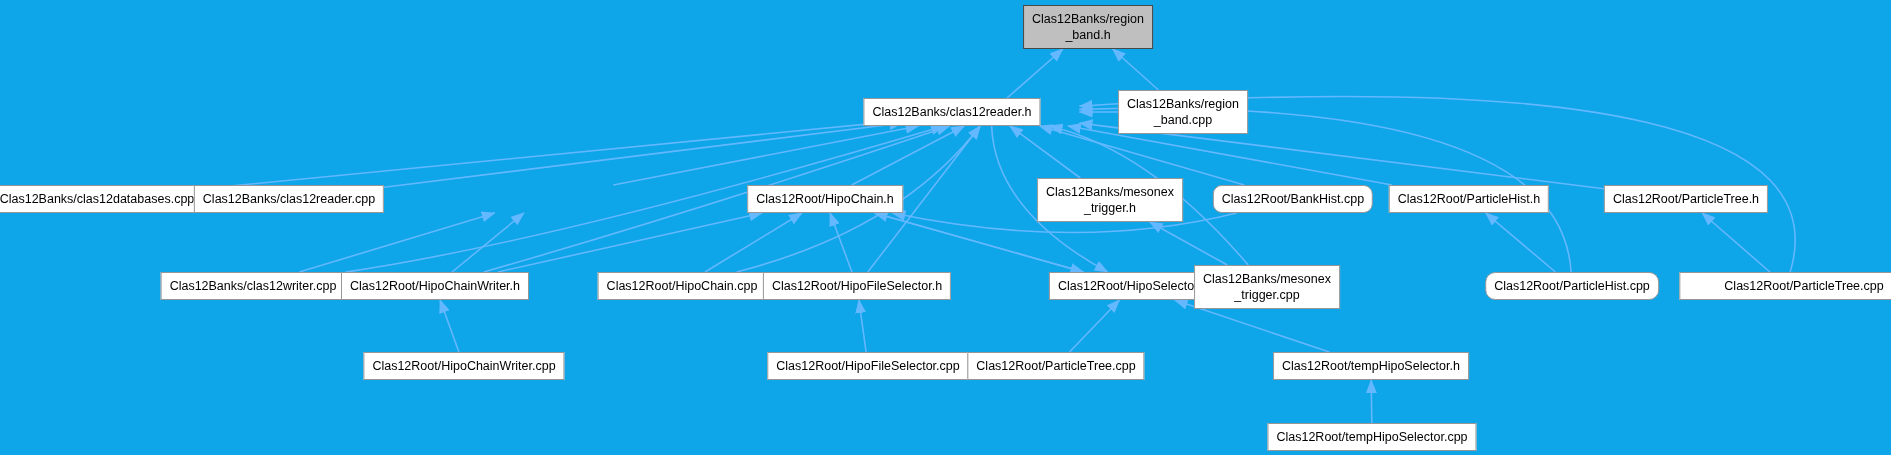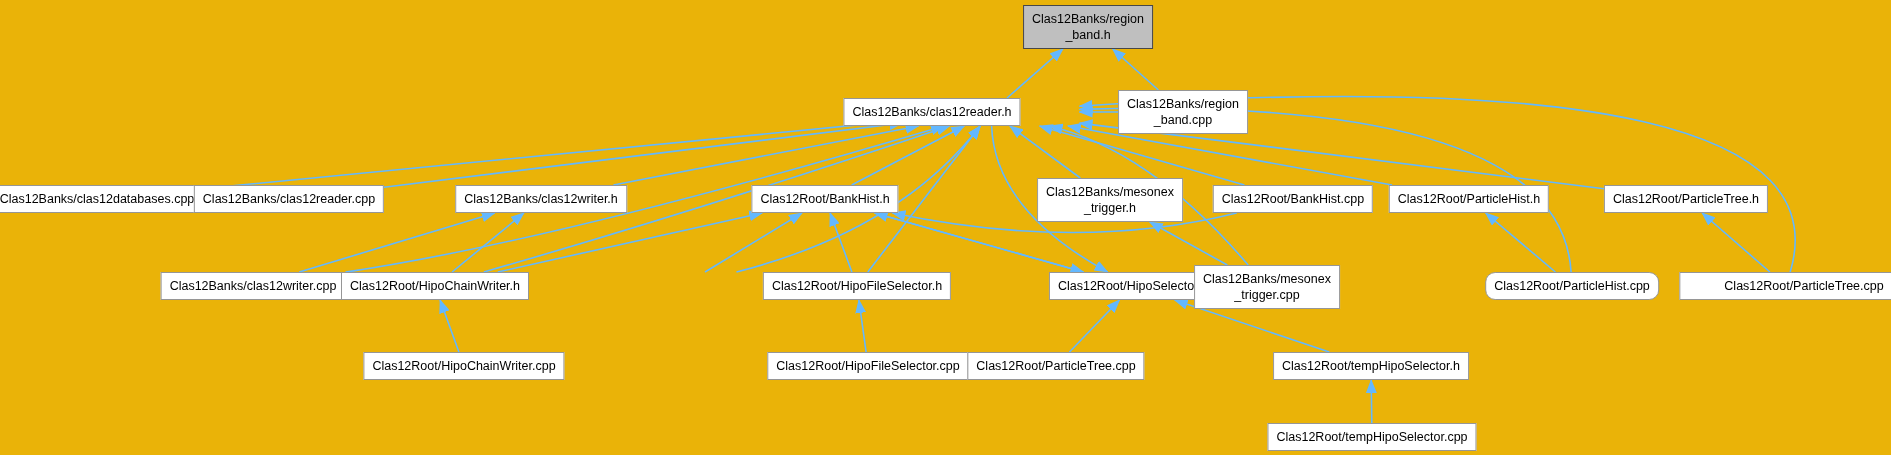--- a/index.html
+++ b/index.html
@@ -27,21 +27,21 @@
     box-sizing:border-box;
   }
   .node.root{
     background:#bfbfbf;
     border-color:#474747;
   }
 </style>
 </head>
 <body>
 
-<div id="canvas" style="background: #eab308;">
+<div id="canvas" style="background: #0ea5e9;">
   <svg id="edges" width="1891" height="455" viewBox="0 0 1891 455" xmlns="http://www.w3.org/2000/svg">
     <defs>
       <marker id="arrowhead" markerUnits="userSpaceOnUse" markerWidth="14" markerHeight="11" refX="13" refY="5.5" orient="auto">
         <path d="M0,0 L14,5.5 L0,11 Z" fill="#63b8ff"></path>
       </marker>
     </defs>
   <path d="M1007.0,98.0 Q1039.5,69.5 1062.9,49.0" fill="none" stroke="#63b8ff" stroke-width="1.6" marker-end="url(#arrowhead)"></path>
       <path d="M1158.4,90.0 Q1135.5,69.5 1112.6,49.0" fill="none" stroke="#63b8ff" stroke-width="1.6" marker-end="url(#arrowhead)"></path>
       <path d="M203.5,188.6 Q544,155.5 902.5,120.6" fill="none" stroke="#63b8ff" stroke-width="1.6" marker-end="url(#arrowhead)"></path>
       <path d="M384.0,187.2 Q640,155.5 902.5,123.0" fill="none" stroke="#63b8ff" stroke-width="1.6" marker-end="url(#arrowhead)"></path>
@@ -73,34 +73,34 @@
       <path d="M1769.9,272.0 Q1736,242.5 1702.1,213.0" fill="none" stroke="#63b8ff" stroke-width="1.6" marker-end="url(#arrowhead)"></path>
       <path d="M458.9,352.0 Q449.5,326 440.1,300.0" fill="none" stroke="#63b8ff" stroke-width="1.6" marker-end="url(#arrowhead)"></path>
       <path d="M866.1,352.0 Q862.5,326 858.9,300.0" fill="none" stroke="#63b8ff" stroke-width="1.6" marker-end="url(#arrowhead)"></path>
       <path d="M1069.5,352.0 Q1094.5,326 1119.5,300.0" fill="none" stroke="#63b8ff" stroke-width="1.6" marker-end="url(#arrowhead)"></path>
       <path d="M1329.3,352.0 Q1252,326 1174.7,300.0" fill="none" stroke="#63b8ff" stroke-width="1.6" marker-end="url(#arrowhead)"></path>
       <path d="M1371.8,423.0 Q1371.5,401.5 1371.2,380.0" fill="none" stroke="#63b8ff" stroke-width="1.6" marker-end="url(#arrowhead)"></path>
     </svg>
 
 <div class="node root" style="left: 1088px; top: 5px;">Clas12Banks/region
 _band.h</div>
-    <div class="node" style="left: 932px; top: 98px;">Clas12Banks/clas12reader.h</div>
+    <div class="node" style="left: 952px; top: 98px;">Clas12Banks/clas12reader.h</div>
     <div class="node" style="left: 1183px; top: 90px;">Clas12Banks/region
 _band.cpp</div>
     <div class="node" style="left: 97px; top: 185px;">Clas12Banks/clas12databases.cpp</div>
     <div class="node" style="left: 289px; top: 185px;">Clas12Banks/clas12reader.cpp</div>
-    <div class="node" style="left: 541px; top: 185px;">Clas12Banks/clas12writer.h</div>
-    <div class="node" style="left: 825px; top: 185px;">Clas12Root/BankHist.h</div>
+    <div class="node" style="left: 825px; top: 185px;">Clas12Root/HipoChain.h</div>
     <div class="node" style="left: 1110px; top: 178px;">Clas12Banks/mesonex
 _trigger.h</div>
-    <div class="node" style="left: 1293px; top: 185px;">Clas12Root/BankHist.cpp</div>
+    <div class="node" style="left: 1293px; top: 185px; border-radius: 9px;">Clas12Root/BankHist.cpp</div>
     <div class="node" style="left: 1469px; top: 185px;">Clas12Root/ParticleHist.h</div>
     <div class="node" style="left: 1686px; top: 185px;">Clas12Root/ParticleTree.h</div>
     <div class="node" style="left: 253px; top: 272px;">Clas12Banks/clas12writer.cpp</div>
     <div class="node" style="left: 435px; top: 272px;">Clas12Root/HipoChainWriter.h</div>
+    <div class="node" style="left: 682px; top: 272px;">Clas12Root/HipoChain.cpp</div>
     <div class="node" style="left: 857px; top: 272px;">Clas12Root/HipoFileSelector.h</div>
     <div class="node" style="left: 1133px; top: 272px;">Clas12Root/HipoSelector.h</div>
     <div class="node" style="left: 1267px; top: 265px;">Clas12Banks/mesonex
 _trigger.cpp</div>
     <div class="node" style="left: 1572px; top: 272px; border-radius: 10px;">Clas12Root/ParticleHist.cpp</div>
     <div class="node" style="left: 1786px; top: 272px; padding-left: 44px;">Clas12Root/ParticleTree.cpp</div>
     <div class="node" style="left: 464px; top: 352px;">Clas12Root/HipoChainWriter.cpp</div>
     <div class="node" style="left: 868px; top: 352px;">Clas12Root/HipoFileSelector.cpp</div>
     <div class="node" style="left: 1056px; top: 352px;">Clas12Root/ParticleTree.cpp</div>
     <div class="node" style="left: 1371px; top: 352px;">Clas12Root/tempHipoSelector.h</div>

